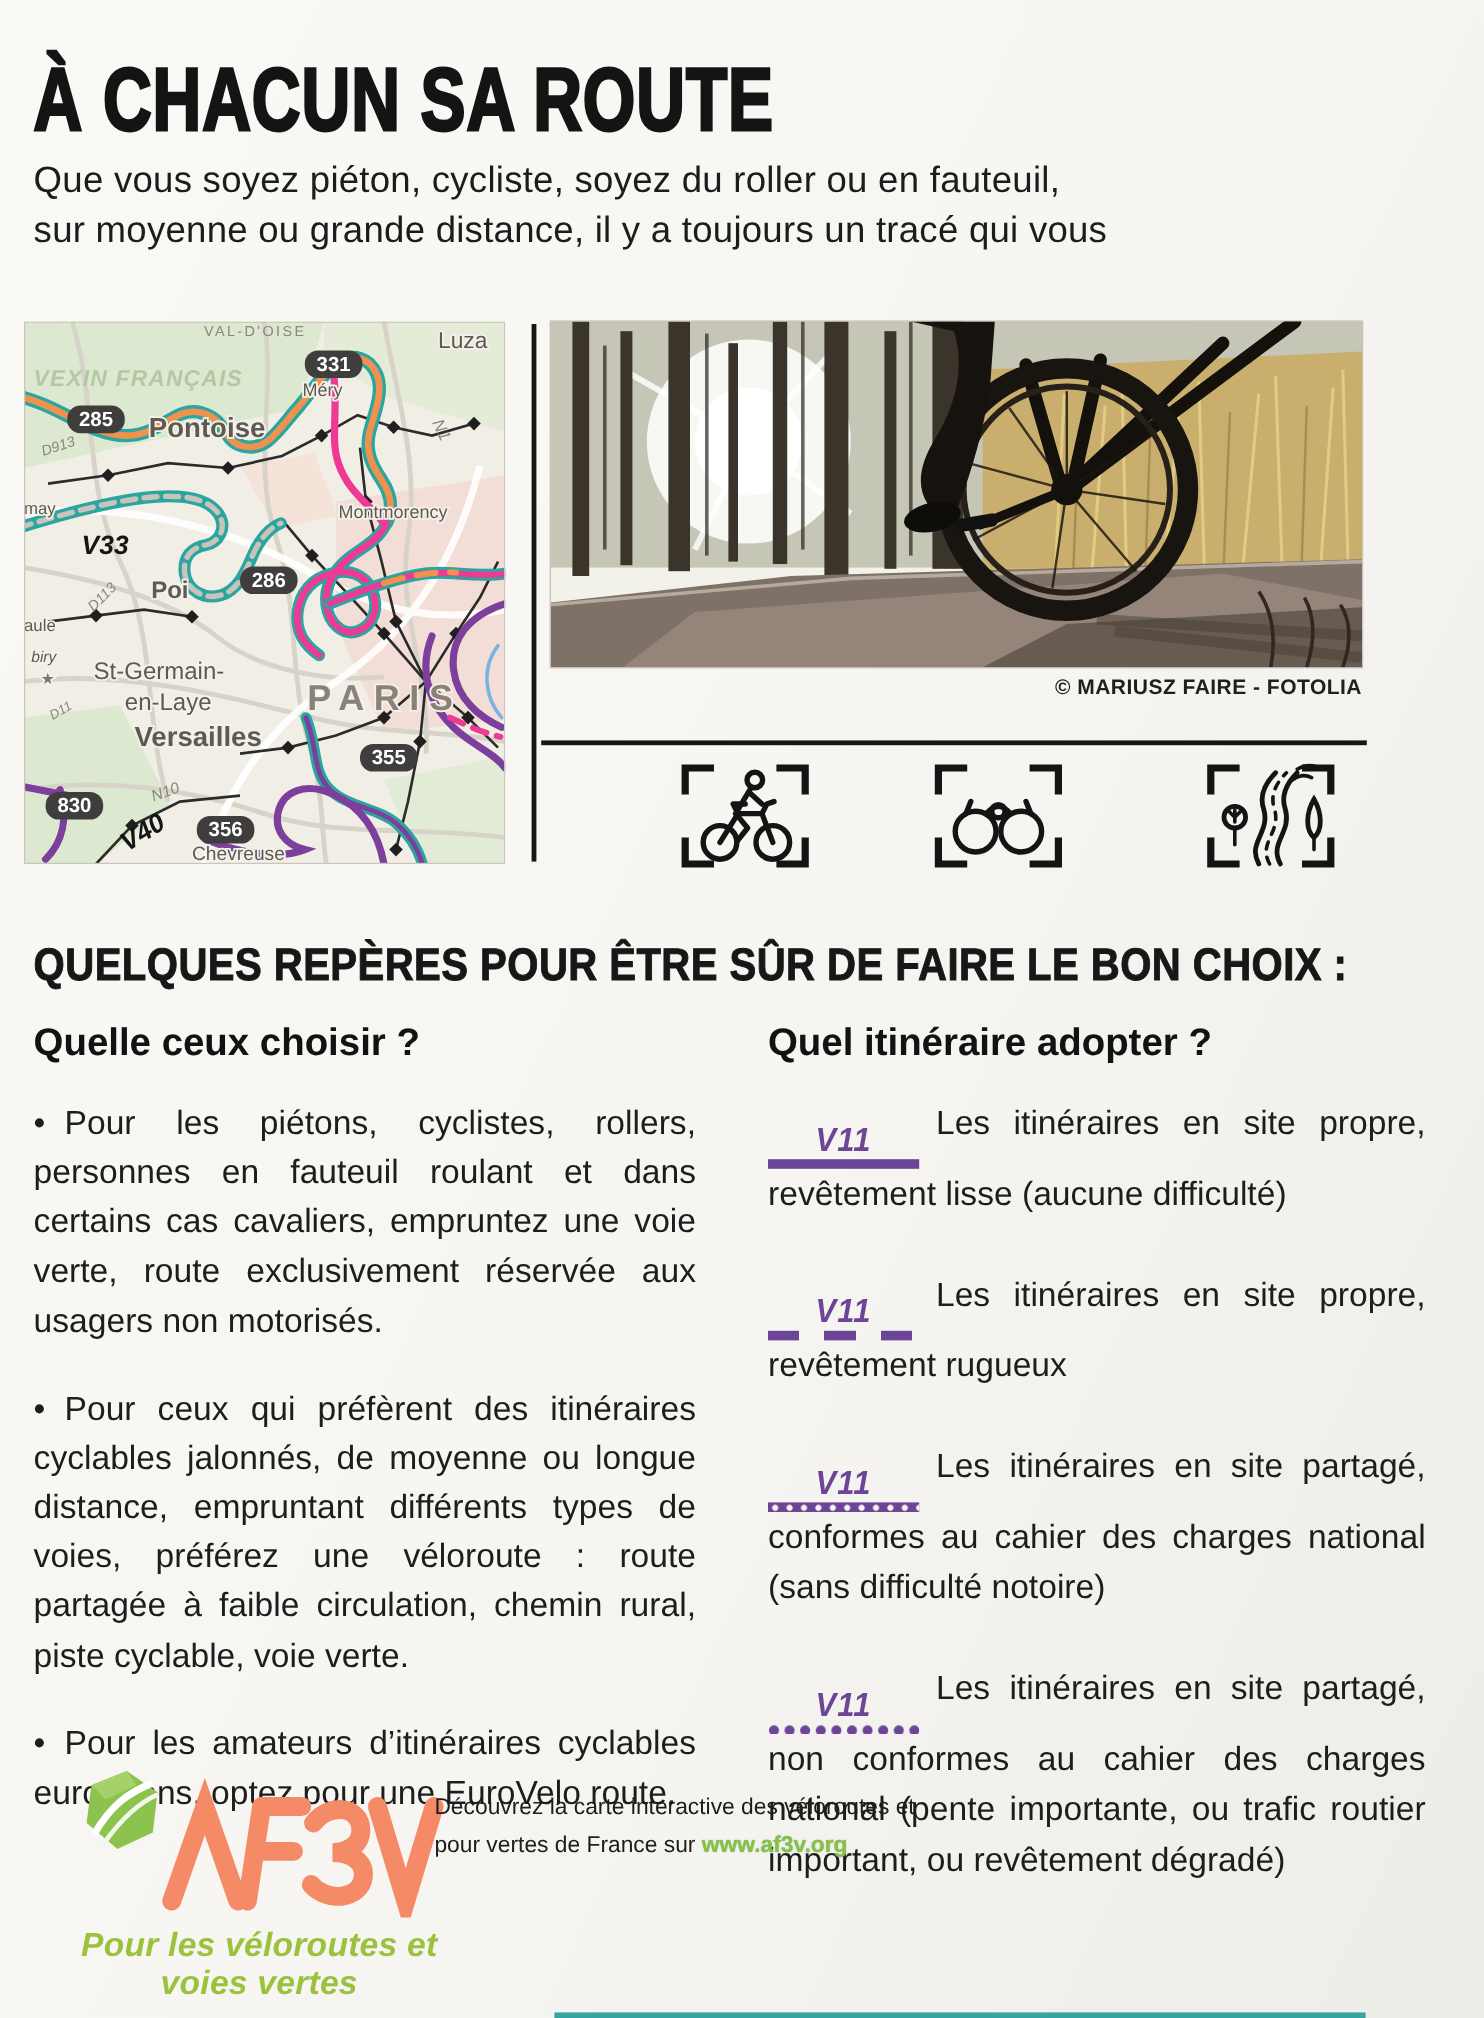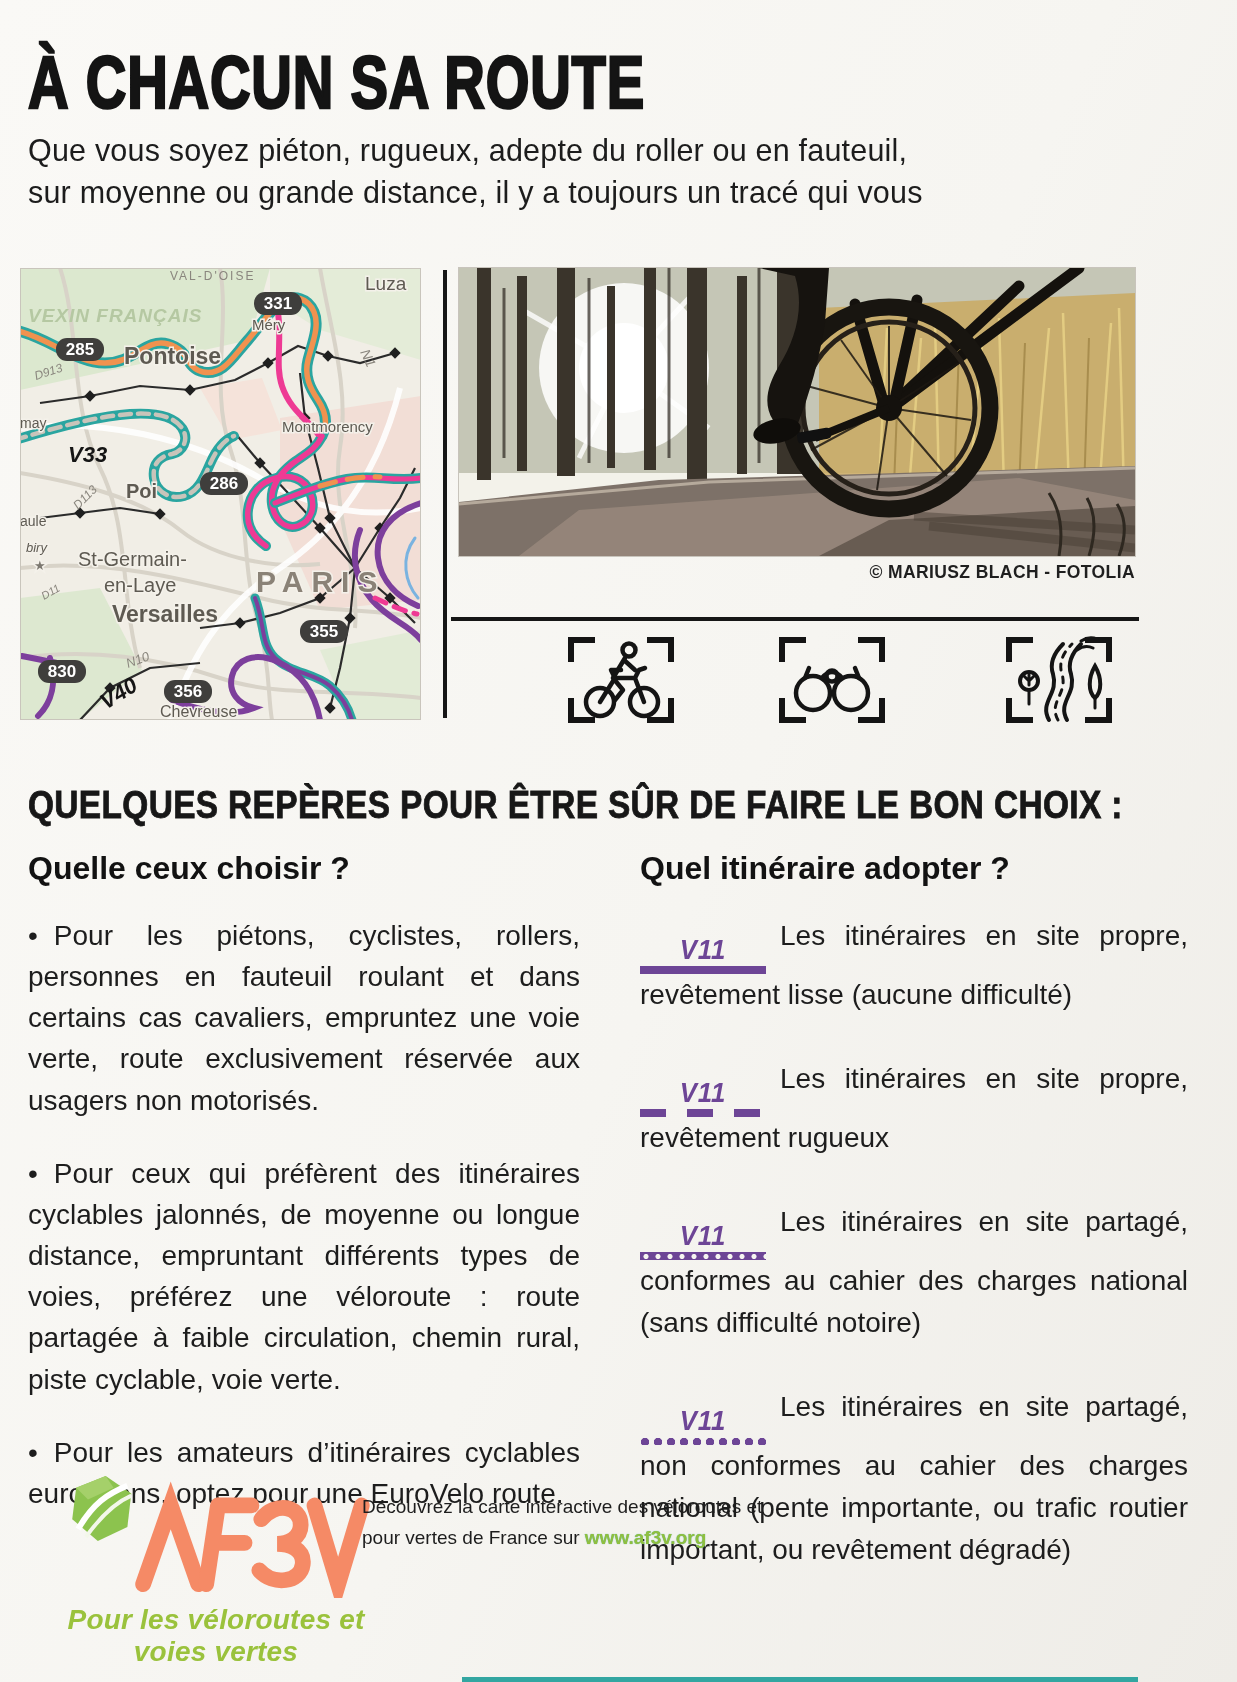--- a/index.html
+++ b/index.html
@@ -58,21 +58,21 @@
   .cta-link{display:inline !important;font-weight:700;color:#8fbf3f;text-shadow:0 0 1px #4fae9b;}
   .bottom-mark{position:absolute;left:462px;top:1677px;width:676px;height:5px;background:#33a6a1;}
 </style>
 </head>
 <body>
 
 <div class="page">
 
   <div class="title">À CHACUN SA ROUTE</div>
   <div class="intro">
-    <span>Que vous soyez piéton, rugueux, adepte du roller ou en fauteuil,</span>
+    <span>Que vous soyez piéton, cycliste, soyez du roller ou en fauteuil,</span>
     <span>sur moyenne ou grande distance, il y a toujours un tracé qui vous</span>
   </div>
 
   <div class="map">
     <svg width="401" height="452" viewBox="0 0 401 452">
       <rect x="0" y="0" width="401" height="452" fill="#f1eee6"></rect>
 
       <path d="M0,0 H250 L230,72 L120,96 L0,122 Z" fill="#dce8cf"></path>
       <path d="M250,0 H401 V92 L300,62 L250,30 Z" fill="#e4ecd8"></path>
       <path d="M260,150 L401,128 L401,332 L300,342 L260,252 Z" fill="#f2ded6"></path>
@@ -305,21 +305,21 @@
       <rect x="338" y="162" width="34" height="11" rx="4" fill="#111" transform="rotate(-10 355 167)"></rect>
 
       <g stroke="#2e2820" stroke-width="3">
         <path d="M600,288 C605,260 600,240 590,225" fill="none"></path>
         <path d="M630,288 C638,262 636,244 628,230" fill="none"></path>
         <path d="M660,288 C668,266 666,248 658,236" fill="none"></path>
       </g>
     </svg>
   </div>
 
-  <div class="credit">© MARIUSZ BLACH - FOTOLIA</div>
+  <div class="credit">© MARIUSZ FAIRE - FOTOLIA</div>
   <div class="hdivider"></div>
 
   <div class="iconframe f1">
     <svg width="108" height="88" viewBox="0 0 108 88">
       <g stroke="#141414" stroke-width="6" fill="none">
         <path d="M4,26 V4 H28"></path>
           <path d="M80,4 H104 V26"></path>
           <path d="M4,62 V84 H28"></path>
           <path d="M80,84 H104 V62"></path>
       </g>

